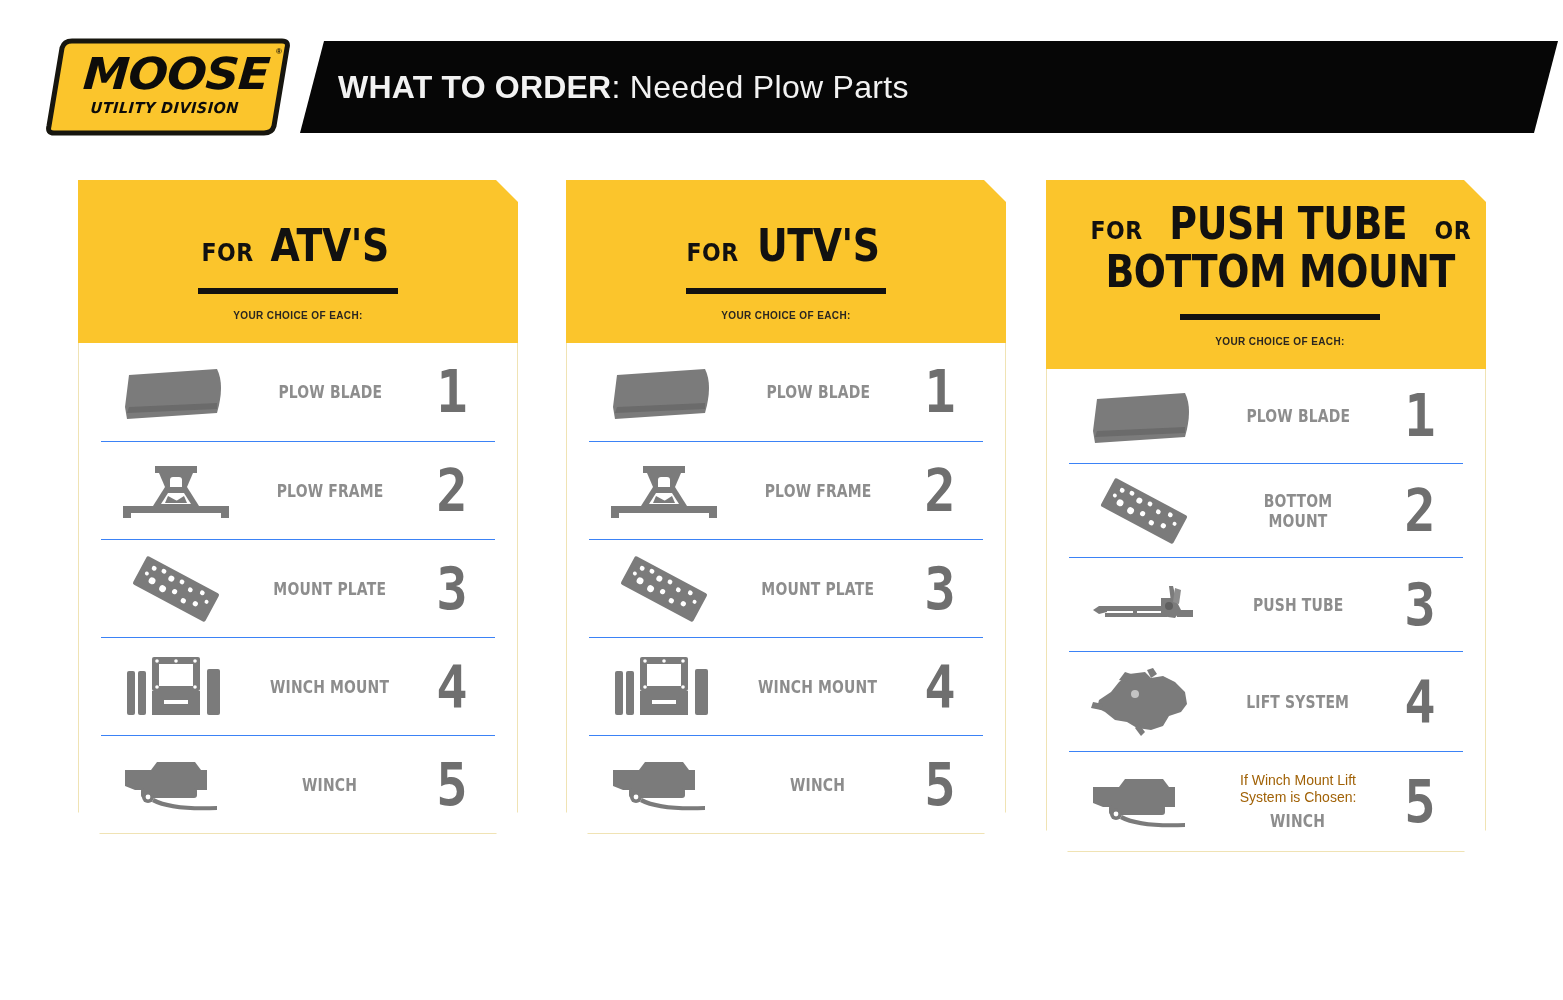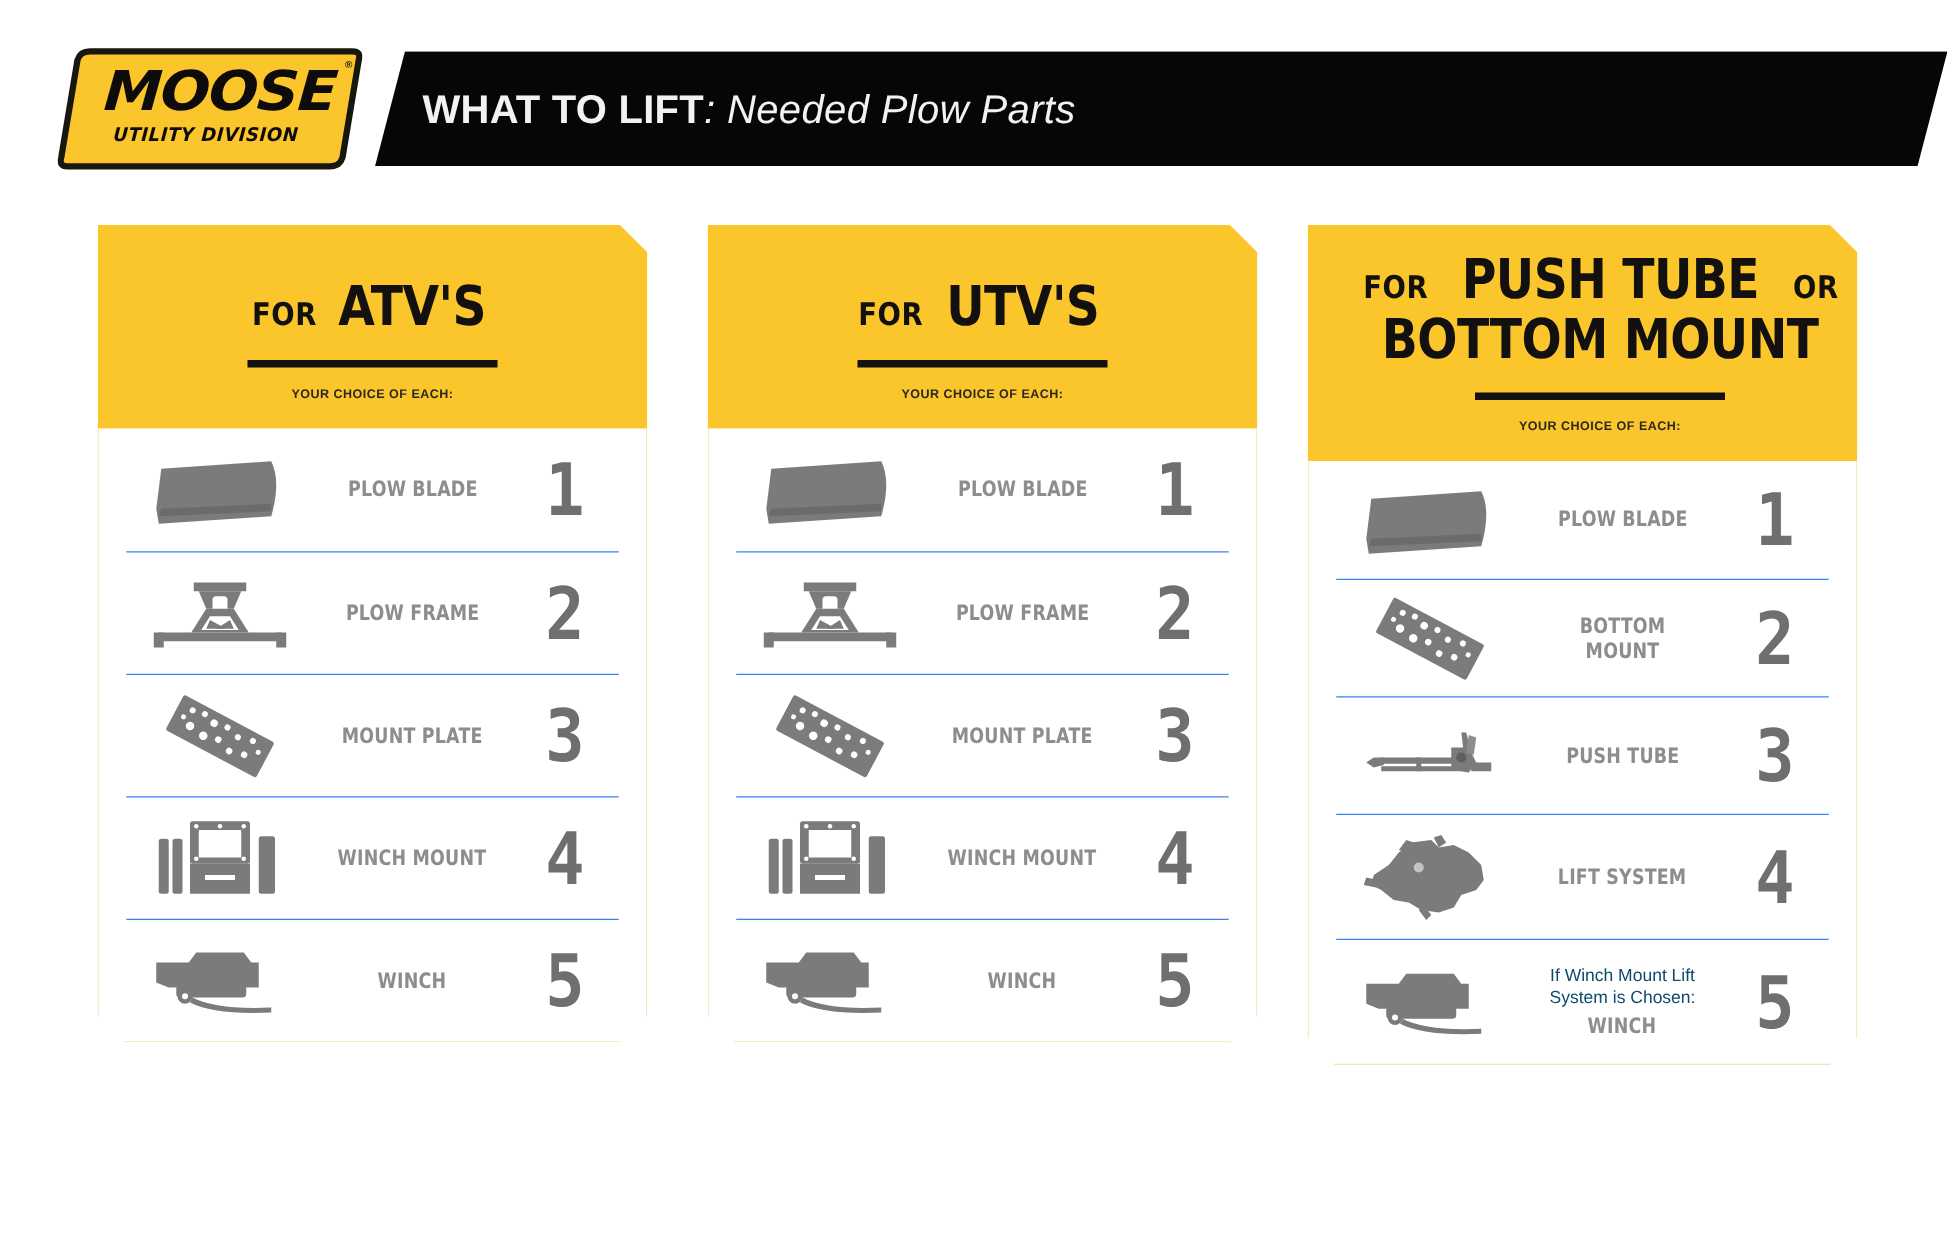--- a/index.html
+++ b/index.html
@@ -60,21 +60,21 @@
     clip-path: polygon(24px 0, 100% 0, calc(100% - 24px) 100%, 0 100%);
   }
   .headbar-text {
     position: absolute; left: 38px; top: 0; height: 92px;
     display: flex; align-items: center;
     font-size: 32px; color: #f2f2f2;
     letter-spacing: 0.3px;
     white-space: nowrap;
   }
   .headbar-text .hb-strong { font-weight: bold; letter-spacing: 0.2px; }
-  .headbar-text .hb-rest { font-weight: normal; font-style: italic; }
+  .headbar-text .hb-rest { font-weight: normal; }
 
   
   .card { position: absolute; }
   .card-head {
     position: relative;
     background: #FBC52C;
     -webkit-clip-path: polygon(0 0, calc(100% - 22px) 0, 100% 22px, 100% 100%, 0 100%);
     clip-path: polygon(0 0, calc(100% - 22px) 0, 100% 22px, 100% 100%, 0 100%);
     text-align: center;
     padding-top: 44px;
@@ -144,21 +144,21 @@
     letter-spacing: 0.2px;
     color: #8d8d8d;
   }
   .row-label .lbl { display: inline-block; transform: scaleX(0.82); }
   .row-note {
     display: block;
     font-family: "Liberation Sans", sans-serif;
     font-weight: normal;
     font-size: 14px;
     line-height: 1.22;
-    color: #0c4a6e;
+    color: #a16207;
     letter-spacing: 0;
     margin-bottom: 5px;
   }
   .row-num {
     width: 86px; flex: 0 0 86px;
     text-align: center;
     font-family: "DejaVu Sans Mono", monospace;
     font-weight: bold;
     font-size: 58px;
     line-height: 1;
@@ -187,21 +187,21 @@
       <svg class="logo-badge" viewBox="0 0 244 98">
         <path d="M16 10 Q18 3 26 3 L236 3 Q243 3 241 10 L228 88 Q226 95 218 95 L8 95 Q1 95 3 88 Z" fill="#FBC52C" stroke="#17160f" stroke-width="5"></path>
       </svg>
       <div class="logo-text-moose">MOOSE</div>
       <div class="logo-text-sub">UTILITY DIVISION</div>
       <div class="logo-reg">®</div>
     </div>
 
     <div class="headbar">
       <div class="headbar-text">
-        <span class="hb-strong">WHAT TO LIFT</span>
+        <span class="hb-strong">WHAT TO ORDER</span>
           <span class="hb-rest">: Needed Plow Parts</span>
       </div>
     </div>
   </div>
 
   <div class="card" id="card-atv">
     <div class="card-head">
       <div class="title-line">
         <span class="t-small">FOR</span>
         <span class="t-big">ATV'S</span>

